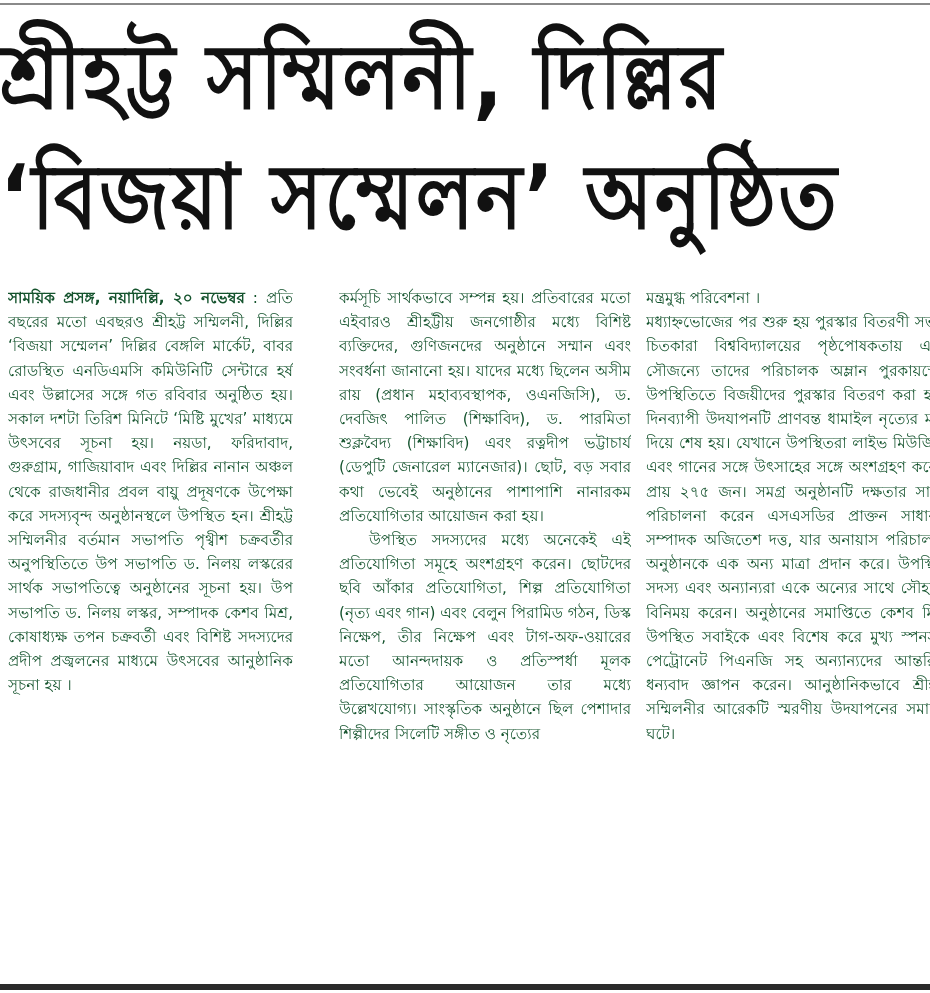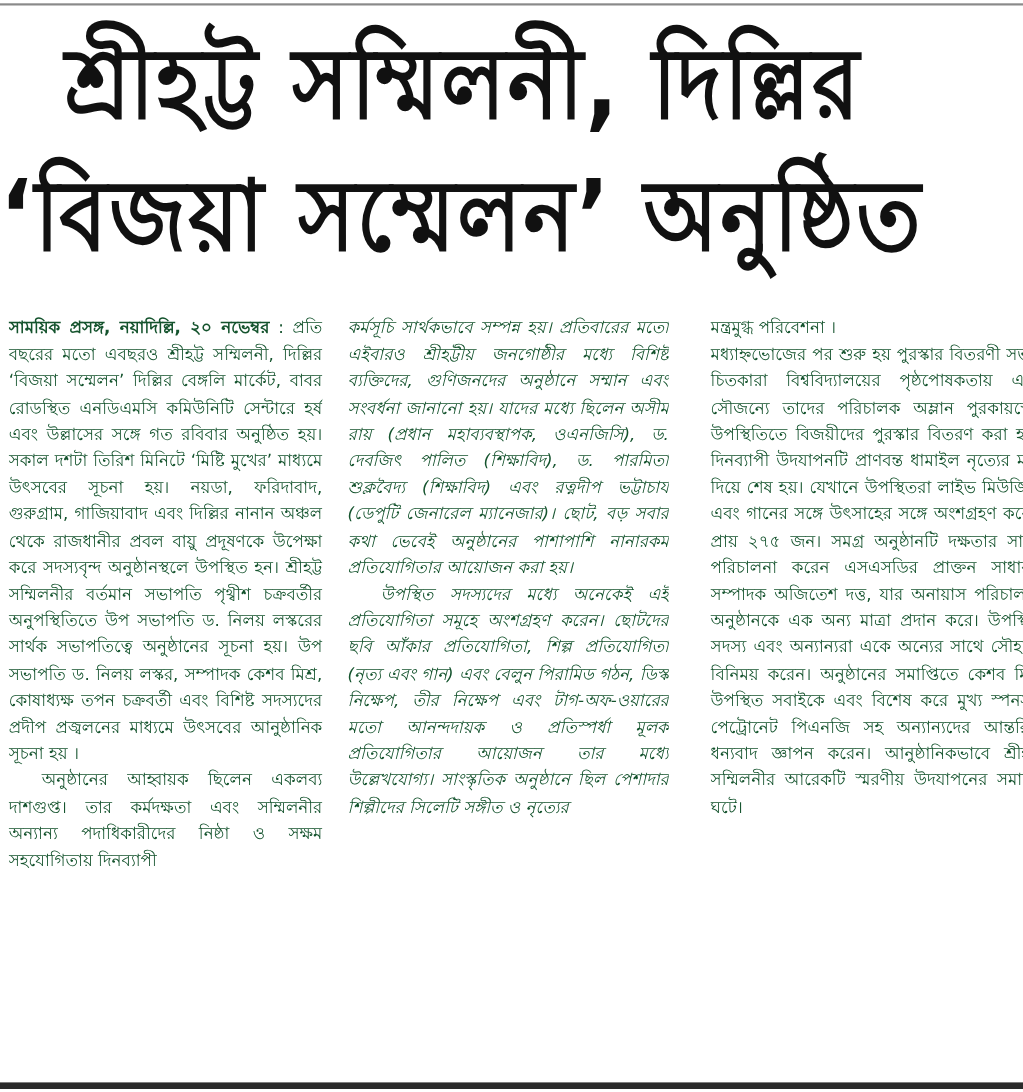--- a/index.html
+++ b/index.html
@@ -21,21 +21,21 @@
       top: 3px;
       width: 930px;
       height: 2px;
       background: #8a8a8a;
     }
     .headline {
       position: absolute;
       left: 0;
       top: 18px;
       width: 783px;
-      text-align: right;
+      text-align: left;
       font-family: "DejaVu Sans", "Liberation Sans", sans-serif;
       font-weight: bold;
       color: #111111;
       line-height: 1;
     }
     .headline .line {
       display: block;
       white-space: nowrap;
       font-size: 78px;
       letter-spacing: 2px;
@@ -56,21 +56,21 @@
       display: flex;
     }
     .col {
       font-size: 15.2px;
       line-height: 24.2px;
       text-align: justify;
       color: #14532d;
       overflow: hidden;
     }
     .col1 { position: absolute; left: 8px; width: 285px; top: 0; }
-    .col2 { position: absolute; left: 316px; width: 292px; top: 0; font-style: italic; }
+    .col2 { position: absolute; left: 339px; width: 292px; top: 0; }
     .col3 { position: absolute; left: 646px; width: 300px; top: 0; }
     .col p {
       margin: 0;
       text-indent: 0;
     }
     .col p.indent {
       text-indent: 30px;
     }
     .dateline {
       font-weight: bold;
@@ -90,21 +90,20 @@
 <div class="top-rule"></div>
 
 <div class="headline">
   <span class="line line1">শ্রীহট্ট সম্মিলনী, দিল্লির</span>
   <span class="line line2">‘বিজয়া সম্মেলন’ অনুষ্ঠিত</span>
 </div>
 
 <div class="columns">
   <div class="col col1">
     <p><span class="dateline">সাময়িক প্রসঙ্গ, নয়াদিল্লি, ২০ নভেম্বর</span> <span>: প্রতি বছরের মতো এবছরও শ্রীহট্ট সম্মিলনী, দিল্লির ‘বিজয়া সম্মেলন’ দিল্লির বেঙ্গলি মার্কেট, বাবর রোডস্থিত এনডিএমসি কমিউনিটি সেন্টারে হর্ষ এবং উল্লাসের সঙ্গে গত রবিবার অনুষ্ঠিত হয়। সকাল দশটা তিরিশ মিনিটে ‘মিষ্টি মুখের’ মাধ্যমে উৎসবের সূচনা হয়। নয়ডা, ফরিদাবাদ, গুরুগ্রাম, গাজিয়াবাদ এবং দিল্লির নানান অঞ্চল থেকে রাজধানীর প্রবল বায়ু প্রদূষণকে উপেক্ষা করে সদস্যবৃন্দ অনুষ্ঠানস্থলে উপস্থিত হন। শ্রীহট্ট সম্মিলনীর বর্তমান সভাপতি পৃথ্বীশ চক্রবর্তীর অনুপস্থিতিতে উপ সভাপতি ড. নিলয় লস্করের সার্থক সভাপতিত্বে অনুষ্ঠানের সূচনা হয়। উপ সভাপতি ড. নিলয় লস্কর, সম্পাদক কেশব মিশ্র, কোষাধ্যক্ষ তপন চক্রবর্তী এবং বিশিষ্ট সদস্যদের প্রদীপ প্রজ্বলনের মাধ্যমে উৎসবের আনুষ্ঠানিক সূচনা হয় ।</span></p>
-    <p class="indent">অনুষ্ঠানের আহ্বায়ক ছিলেন একলব্য দাশগুপ্ত। তার কর্মদক্ষতা এবং সম্মিলনীর অন্যান্য পদাধিকারীদের নিষ্ঠা ও সক্ষম সহযোগিতায় দিনব্যাপী</p>
   </div>
 
   <div class="col col2">
     <p>কর্মসূচি সার্থকভাবে সম্পন্ন হয়। প্রতিবারের মতো এইবারও শ্রীহট্টীয় জনগোষ্ঠীর মধ্যে বিশিষ্ট ব্যক্তিদের, গুণিজনদের অনুষ্ঠানে সম্মান এবং সংবর্ধনা জানানো হয়। যাদের মধ্যে ছিলেন অসীম রায় (প্রধান মহাব্যবস্থাপক, ওএনজিসি), ড. দেবজিৎ পালিত (শিক্ষাবিদ), ড. পারমিতা শুক্লবৈদ্য (শিক্ষাবিদ) এবং রত্নদীপ ভট্টাচার্য (ডেপুটি জেনারেল ম্যানেজার)। ছোট, বড় সবার কথা ভেবেই অনুষ্ঠানের পাশাপাশি নানারকম প্রতিযোগিতার আয়োজন করা হয়।</p>
     <p class="indent">উপস্থিত সদস্যদের মধ্যে অনেকেই এই প্রতিযোগিতা সমূহে অংশগ্রহণ করেন। ছোটদের ছবি আঁকার প্রতিযোগিতা, শিল্প প্রতিযোগিতা (নৃত্য এবং গান) এবং বেলুন পিরামিড গঠন, ডিস্ক নিক্ষেপ, তীর নিক্ষেপ এবং টাগ-অফ-ওয়ারের মতো আনন্দদায়ক ও প্রতিস্পর্ধা মূলক প্রতিযোগিতার আয়োজন তার মধ্যে উল্লেখযোগ্য। সাংস্কৃতিক অনুষ্ঠানে ছিল পেশাদার শিল্পীদের সিলেটি সঙ্গীত ও নৃত্যের</p>
   </div>
 
   <div class="col col3">
     <p>মন্ত্রমুগ্ধ পরিবেশনা ।</p>
     <p>মধ্যাহ্নভোজের পর শুরু হয় পুরস্কার বিতরণী সভা। চিতকারা বিশ্ববিদ্যালয়ের পৃষ্ঠপোষকতায় এবং সৌজন্যে তাদের পরিচালক অম্লান পুরকায়স্থের উপস্থিতিতে বিজয়ীদের পুরস্কার বিতরণ করা হয়। দিনব্যাপী উদযাপনটি প্রাণবন্ত ধামাইল নৃত্যের মধ্য দিয়ে শেষ হয়। যেখানে উপস্থিতরা লাইভ মিউজিক এবং গানের সঙ্গে উৎসাহের সঙ্গে অংশগ্রহণ করেন প্রায় ২৭৫ জন। সমগ্র অনুষ্ঠানটি দক্ষতার সাথে পরিচালনা করেন এসএসডির প্রাক্তন সাধারণ সম্পাদক অজিতেশ দত্ত, যার অনায়াস পরিচালনা অনুষ্ঠানকে এক অন্য মাত্রা প্রদান করে। উপস্থিত সদস্য এবং অন্যান্যরা একে অন্যের সাথে সৌহার্দ্য বিনিময় করেন। অনুষ্ঠানের সমাপ্তিতে কেশব মিশ্র উপস্থিত সবাইকে এবং বিশেষ করে মুখ্য স্পনসর পেট্রোনেট পিএনজি সহ অন্যান্যদের আন্তরিক ধন্যবাদ জ্ঞাপন করেন। আনুষ্ঠানিকভাবে শ্রীহট্ট সম্মিলনীর আরেকটি স্মরণীয় উদযাপনের সমাপ্তি ঘটে।</p>

